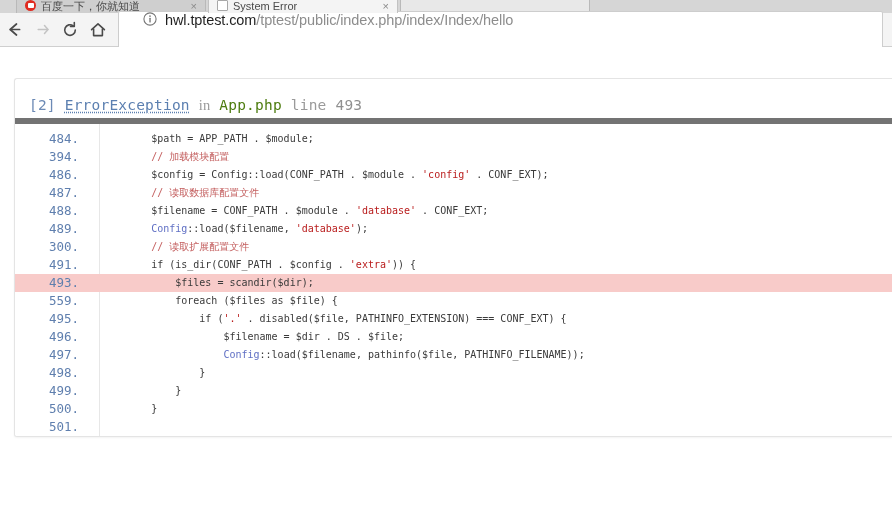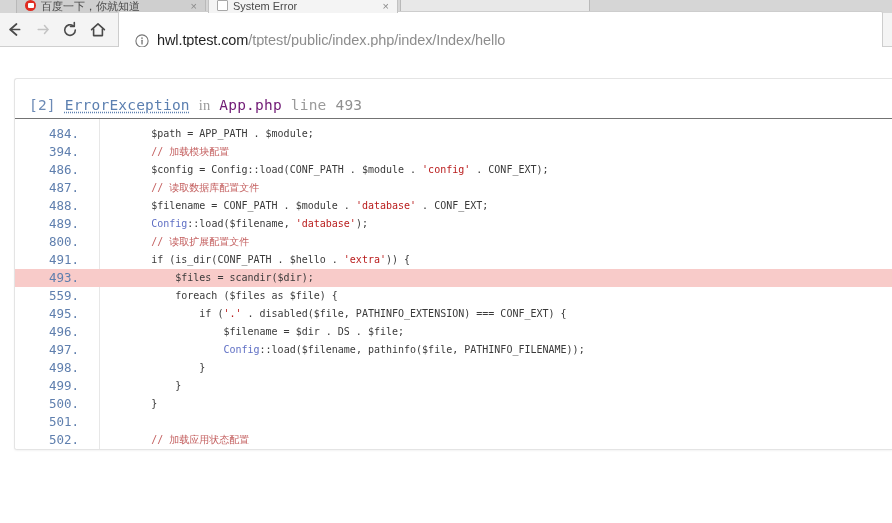--- a/index.html
+++ b/index.html
@@ -122,22 +122,22 @@
 
   #omnibox {
     flex: 1 1 auto;
     height: 38px;
     margin-left: 6px;
     margin-right: 9px;
     background: #ffffff;
     border: 1px solid #cdcdcd;
     border-radius: 2px;
     display: flex;
-    align-items: flex-end;
-    padding: 0 16px;
+    align-items: flex-start;
+    padding: 0 24px;
     box-sizing: border-box;
     overflow: hidden;
   }
   #info-icon {
     flex: 0 0 auto;
     margin-right: 8px;
     display: block;
   }
   #url-text {
     font-size: 14.5px;
@@ -183,36 +183,36 @@
     white-space: nowrap;
   }
   #exc-code { color: #6c8ab5; }
   #exc-class {
     color: #5b7fb0;
     text-decoration: underline;
     text-decoration-style: dotted;
     text-underline-offset: 2px;
   }
   #exc-in { color: #9a9a9a; font-family: Liberation Serif, serif; }
-  #exc-file { color: #701a75; text-align: right; }
+  #exc-file { color: #4d7c0f; text-align: right; }
   #exc-lineword { color: #9a9a9a; }
   #exc-lineno { color: #8f8f8f; }
 
   #exc-message {
     font-family: "DejaVu Sans Mono", "Liberation Mono", monospace;
     font-size: 25px;
     color: #1c1c1c;
     padding: 10px 0 16px 14px;
     letter-spacing: 0.3px;
     white-space: nowrap;
   }
 
   #code-block {
     position: relative;
-    border-top: 1px solid #737373;
+    border-top: 6px solid #737373;
     padding: 6px 0 0 0;
     background: #ffffff;
   }
 
   .code-row {
     position: relative;
     height: 18px;
     display: flex;
     align-items: center;
     white-space: pre;
@@ -332,28 +332,27 @@
 
     <div id="code-block">
       <div id="gutter-rule"></div>
       <div id="code-rows">
           <div class="code-row"><div class="ln">484.</div><div class="code-text"><span class="c-plain">        $path = APP_PATH . $module;</span></div></div>
           <div class="code-row"><div class="ln">394.</div><div class="code-text"><span class="c-plain">        </span><span class="c-comment">// 加载模块配置</span></div></div>
           <div class="code-row"><div class="ln">486.</div><div class="code-text"><span class="c-plain">        $config = Config::load(CONF_PATH . $module . </span><span class="c-string">'config'</span><span class="c-plain"> . CONF_EXT);</span></div></div>
           <div class="code-row"><div class="ln">487.</div><div class="code-text"><span class="c-plain">        </span><span class="c-comment">// 读取数据库配置文件</span></div></div>
           <div class="code-row"><div class="ln">488.</div><div class="code-text"><span class="c-plain">        $filename = CONF_PATH . $module . </span><span class="c-string">'database'</span><span class="c-plain"> . CONF_EXT;</span></div></div>
           <div class="code-row"><div class="ln">489.</div><div class="code-text"><span class="c-plain">        </span><span class="c-class">Config</span><span class="c-plain">::load($filename, </span><span class="c-string">'database'</span><span class="c-plain">);</span></div></div>
-          <div class="code-row"><div class="ln">800.</div><div class="code-text"><span class="c-plain">        </span><span class="c-comment">// 读取扩展配置文件</span></div></div>
-          <div class="code-row"><div class="ln">491.</div><div class="code-text"><span class="c-plain">        if (is_dir(CONF_PATH . $hello . </span><span class="c-string">'extra'</span><span class="c-plain">)) {</span></div></div>
+          <div class="code-row"><div class="ln">300.</div><div class="code-text"><span class="c-plain">        </span><span class="c-comment">// 读取扩展配置文件</span></div></div>
+          <div class="code-row"><div class="ln">491.</div><div class="code-text"><span class="c-plain">        if (is_dir(CONF_PATH . $config . </span><span class="c-string">'extra'</span><span class="c-plain">)) {</span></div></div>
           <div class="code-row highlight"><div class="ln">493.</div><div class="code-text"><span class="c-plain">            $files = scandir($dir);</span></div></div>
           <div class="code-row"><div class="ln">559.</div><div class="code-text"><span class="c-plain">            foreach ($files as $file) {</span></div></div>
           <div class="code-row"><div class="ln">495.</div><div class="code-text"><span class="c-plain">                if (</span><span class="c-string">'.'</span><span class="c-plain"> . disabled($file, PATHINFO_EXTENSION) === CONF_EXT) {</span></div></div>
           <div class="code-row"><div class="ln">496.</div><div class="code-text"><span class="c-plain">                    $filename = $dir . DS . $file;</span></div></div>
           <div class="code-row"><div class="ln">497.</div><div class="code-text"><span class="c-plain">                    </span><span class="c-class">Config</span><span class="c-plain">::load($filename, pathinfo($file, PATHINFO_FILENAME));</span></div></div>
           <div class="code-row"><div class="ln">498.</div><div class="code-text"><span class="c-plain">                }</span></div></div>
           <div class="code-row"><div class="ln">499.</div><div class="code-text"><span class="c-plain">            }</span></div></div>
           <div class="code-row"><div class="ln">500.</div><div class="code-text"><span class="c-plain">        }</span></div></div>
           <div class="code-row"><div class="ln">501.</div><div class="code-text"><span class="c-plain"></span></div></div>
-          <div class="code-row"><div class="ln">502.</div><div class="code-text"><span class="c-plain">        </span><span class="c-comment">// 加载应用状态配置</span></div></div>
         </div>
     </div>
   </div>
 </div>
 
 </body></html>

